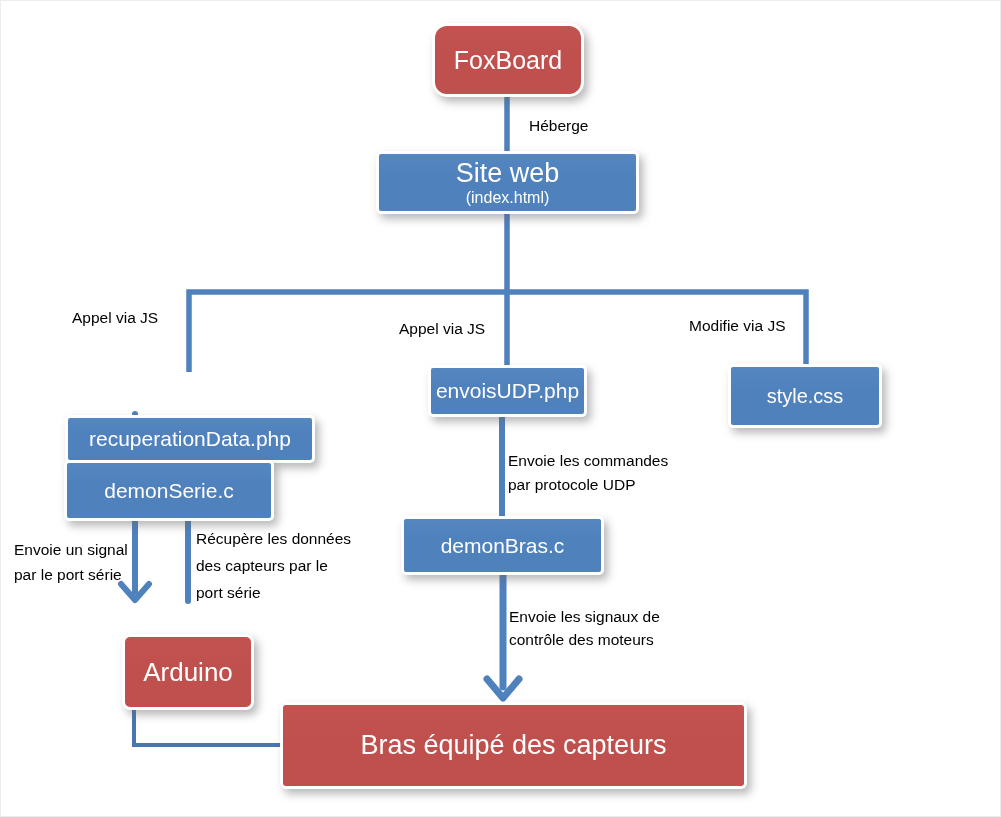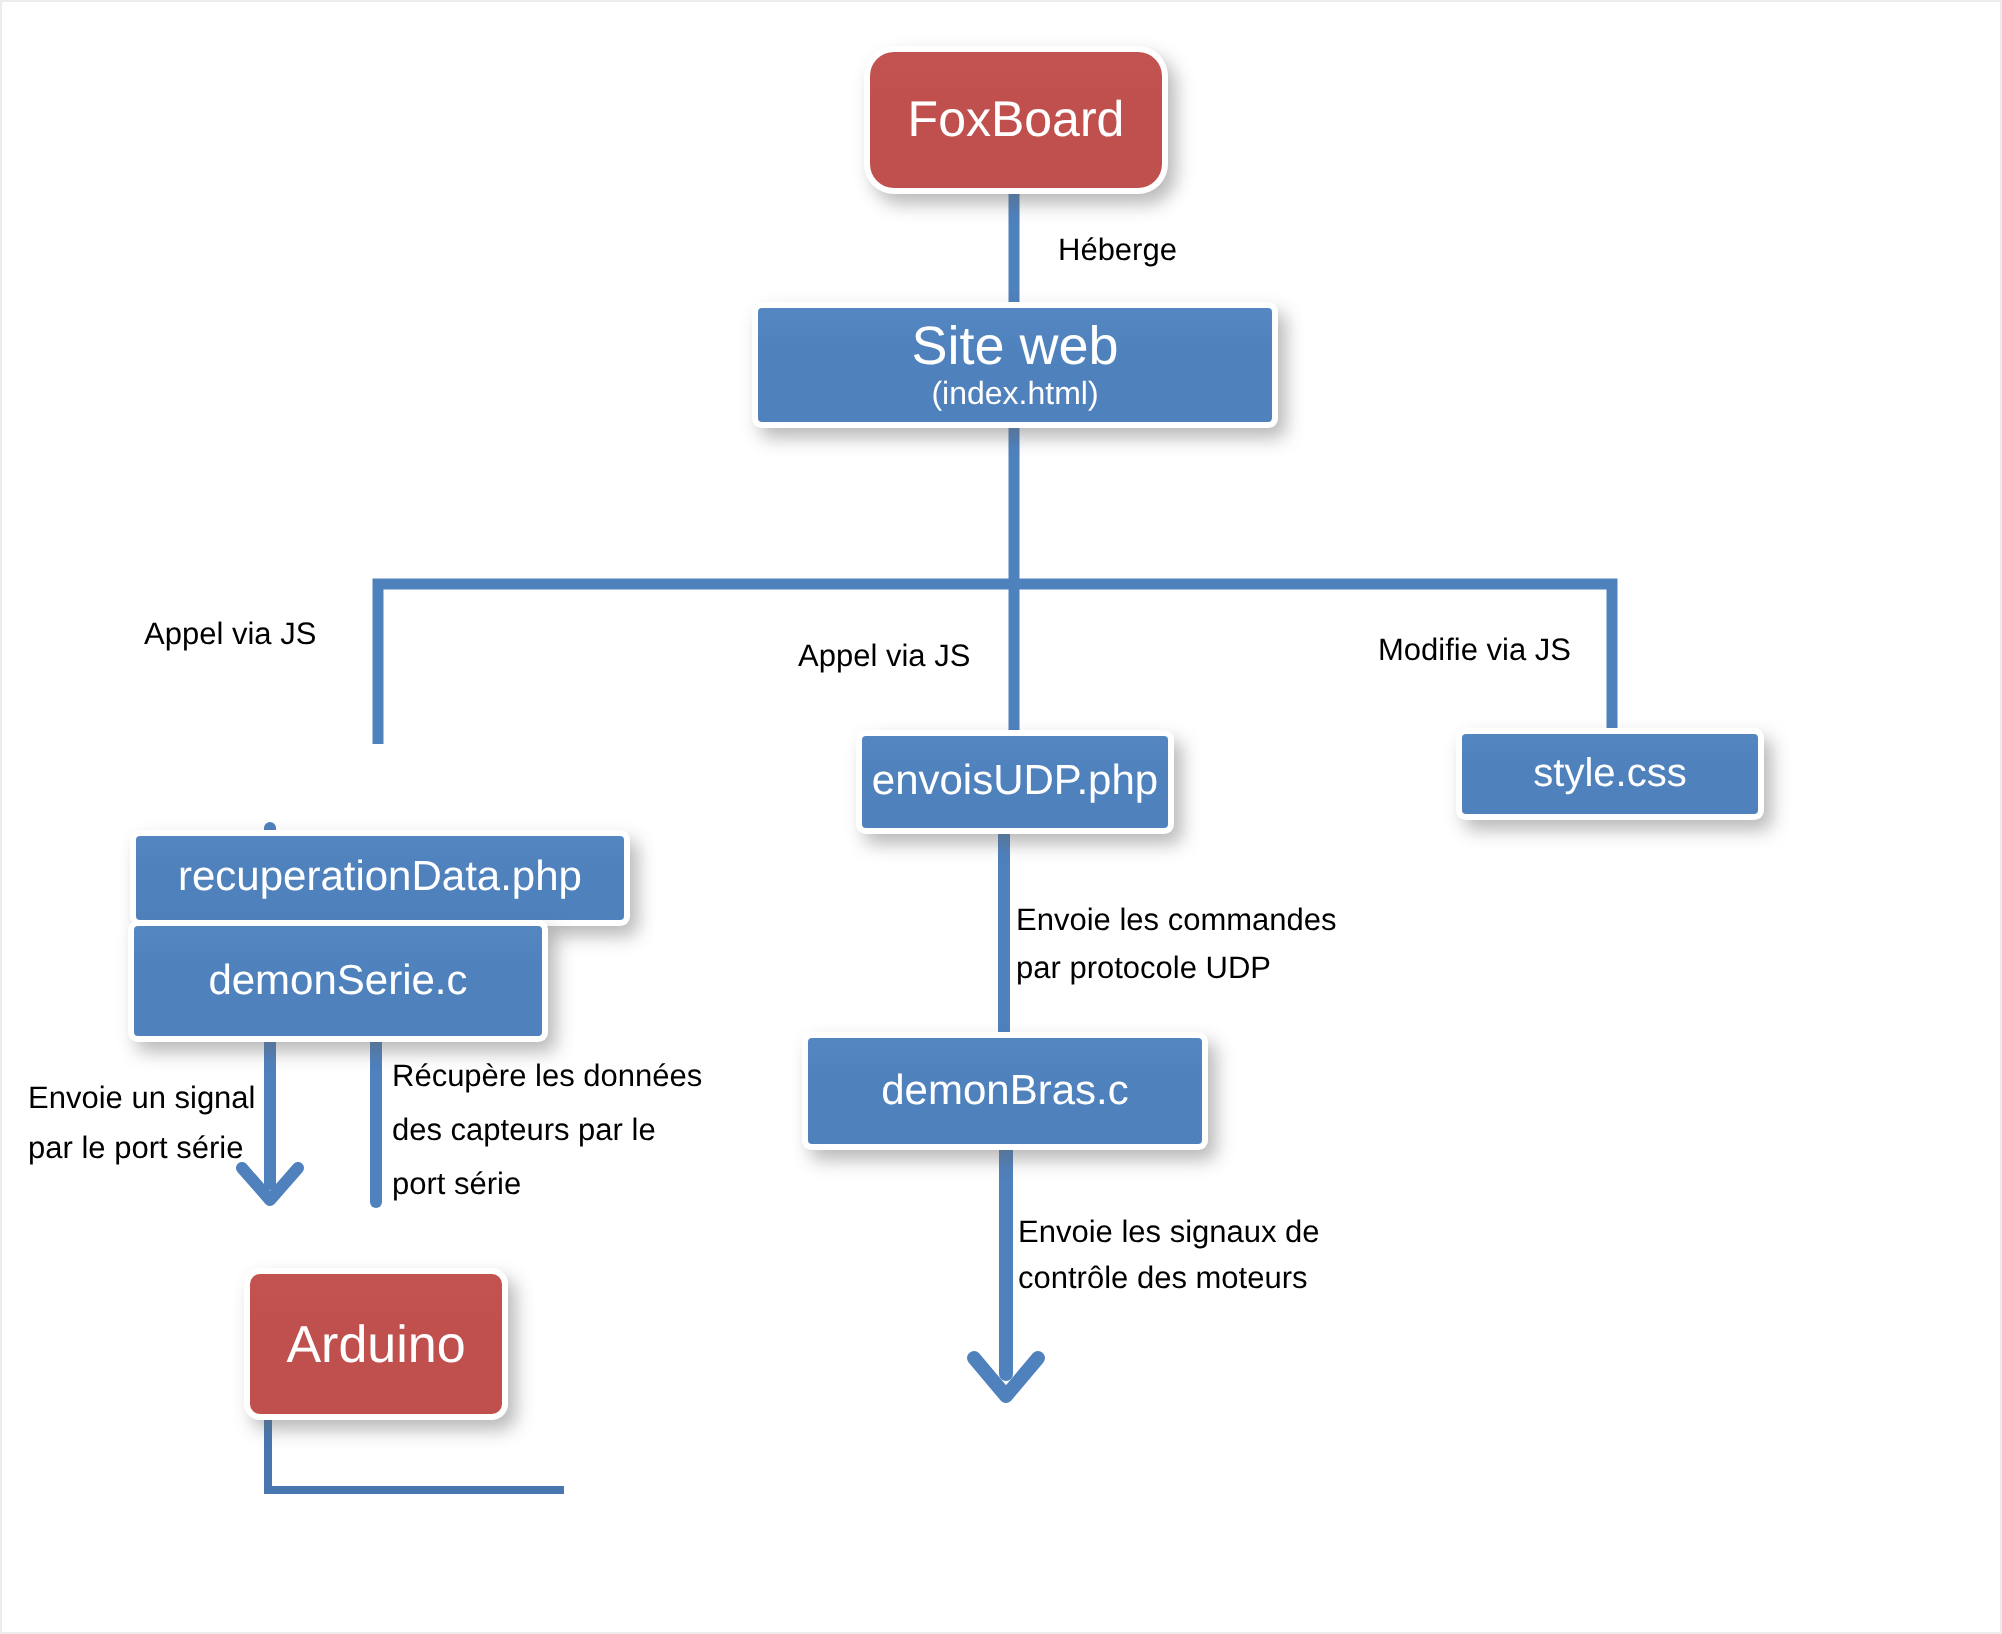--- a/index.html
+++ b/index.html
@@ -25,21 +25,21 @@
     box-shadow:0 0 0 3px #fff, 4px 5px 9px 3px rgba(100,100,100,0.45);
   }
   .red{background:linear-gradient(180deg,#c4575377 0%,#00000000 40%),var(--box-red);}
   .blue{background:linear-gradient(180deg,#5b8cc477 0%,#00000000 40%),var(--box-blue);}
   .n-foxboard{left:434px;top:25px;width:146px;height:68px;border-radius:12px;font-size:25px;}
   .n-siteweb{left:378px;top:153px;width:257px;height:57px;border-radius:2px;}
   .n-siteweb .main{font-size:27px;line-height:30px;}
   .n-siteweb .sub{font-size:16px;line-height:19px;}
   .n-recuperationdata{left:67px;top:370px;width:244px;height:42px;border-radius:2px;font-size:21px;margin-top:47px;}
   .n-envoisudp{left:430px;top:367px;width:153px;height:46px;border-radius:2px;font-size:21px;}
-  .n-stylecss{left:730px;top:366px;width:148px;height:40px;border-radius:2px;font-size:20px;}
+  .n-stylecss{left:730px;top:366px;width:148px;height:58px;border-radius:2px;font-size:20px;}
   .n-demonserie{left:66px;top:462px;width:204px;height:55px;border-radius:2px;font-size:21px;}
   .n-demonbras{left:403px;top:518px;width:197px;height:53px;border-radius:2px;font-size:21px;}
   .n-arduino{left:124px;top:636px;width:126px;height:70px;border-radius:5px;font-size:26px;}
   .n-bras{left:282px;top:704px;width:461px;height:81px;border-radius:3px;font-size:27px;}
 
   .elabel{
     position:absolute;z-index:3;
     color:var(--label-color);
     font-size:15.5px;line-height:25px;
     white-space:pre-line;
@@ -104,20 +104,23 @@
   </div>
 
   <div class="node blue n-demonbras">
     <span>demonBras.c</span>
   </div>
 
   <div class="node red n-arduino">
     <span>Arduino</span>
   </div>
 
+  <div class="node red n-bras">
+    <span>Bras équipé des capteurs</span>
+  </div>
 
   <div class="elabel l-heberge">Héberge</div>
   <div class="elabel l-appel-left">Appel via JS</div>
   <div class="elabel l-appel-center">Appel via JS</div>
   <div class="elabel l-modifie">Modifie via JS</div>
   <div class="elabel l-udp">Envoie les commandes
 par protocole UDP</div>
   <div class="elabel l-signal">Envoie un signal
 par le port série</div>
   <div class="elabel l-recupere">Récupère les données

